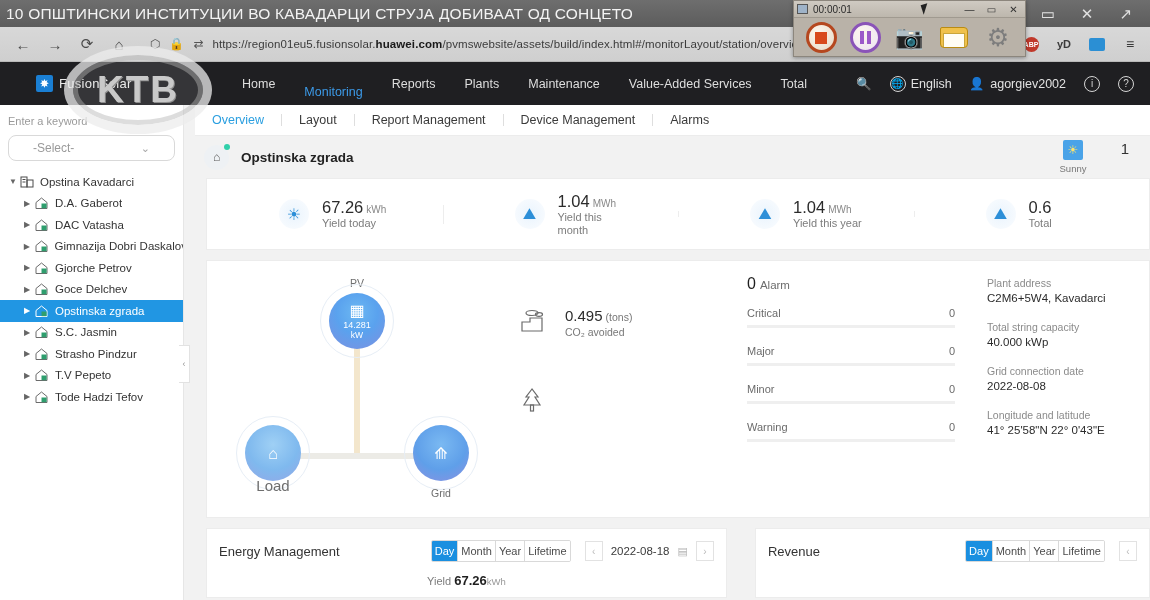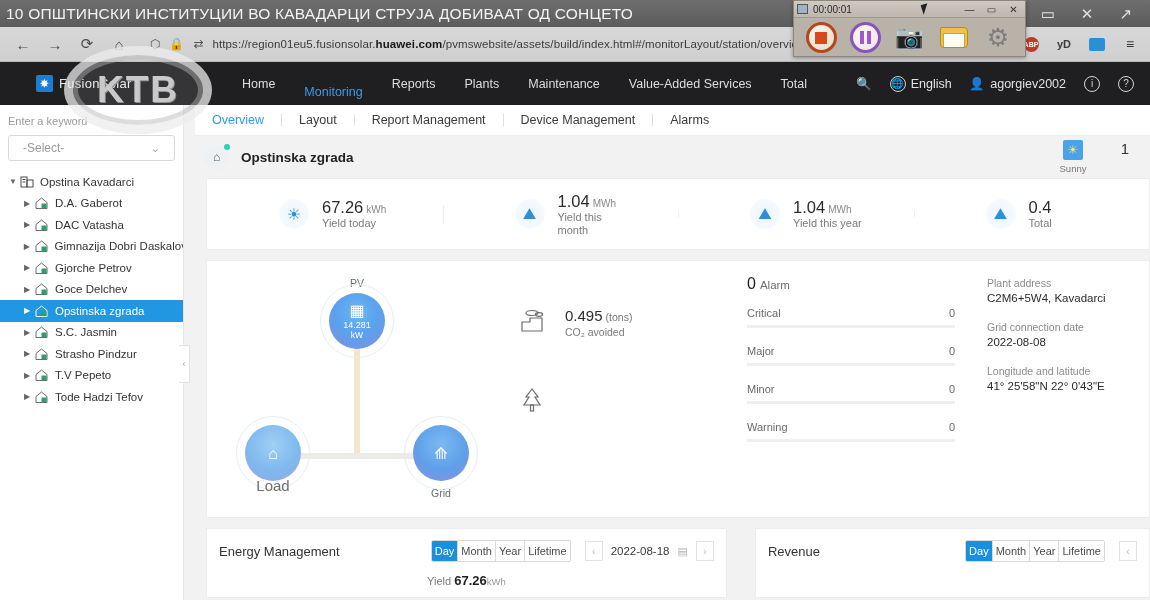--- a/index.html
+++ b/index.html
@@ -122,22 +122,22 @@
   .subtabs .sep { width:1px; height:12px; background:#dedede; }
 
   
   .sidebar {
     position:absolute; top:105px; left:0; width:184px; height:495px;
     background:#fff; border-right:1px solid #e6e6e6;
     padding-top: 8px;
   }
   .kw { font-size:11px; color:#9a9a9a; padding: 2px 0 6px 8px; }
   .selectbox {
-    margin: 2px 8px 10px 8px; height:26px; border:1px solid #d9d9d9; border-radius:3px;
-    display:flex; align-items:center; justify-content:space-between; padding: 0 14px;
+    margin: 2px 8px 10px 8px; height:26px; border:1px solid #d9d9d9; border-radius:8px;
+    display:flex; align-items:center; justify-content:space-between; padding: 0 24px;
     font-size:12px; color:#9a9a9a; cursor:pointer; background:#fff;
   }
   .selectbox .cv { color:#a6a6a6; font-size:11px; }
   .tree { font-size:11.5px; color:#333; }
   .tnode {
     display:flex; align-items:center; height:21.5px; cursor:pointer; padding-left: 6px;
   }
   .tnode .arrow { width:14px; text-align:center; font-size:8px; color:#666; }
   .tnode .ico-org { width:14px;height:13px;margin-right:6px; position:relative; }
   .tnode .ico-plant { width:15px;height:14px;margin-right:6px; position:relative; }
@@ -557,21 +557,21 @@
     <div class="kpi">
       <div class="kpi-ico">⛰</div>
       <div>
         <div class="kpi-val"><span>1.04</span><span class="u">MWh</span></div>
         <div class="kpi-lbl">Yield this year</div>
       </div>
     </div>
     <div class="kpi">
       <div class="kpi-ico">⛰</div>
       <div>
-        <div class="kpi-val"><span>0.4</span><span class="u"></span></div>
+        <div class="kpi-val"><span>0.6</span><span class="u"></span></div>
         <div class="kpi-lbl">Total</div>
       </div>
     </div>
   </div>
 
   <div class="panel">
 
     <div class="flow">
       <div class="pv-label">PV</div>
       <div class="wire-v"></div>
@@ -652,20 +652,24 @@
             <span>0</span>
           </div>
         <div class="al-bar"></div>
       </div>
     </div>
 
     <div class="pinfo">
       <div class="pi-row">
         <div class="pi-k">Plant address</div>
         <div class="pi-v">C2M6+5W4, Kavadarci</div>
+      </div>
+      <div class="pi-row">
+        <div class="pi-k">Total string capacity</div>
+        <div class="pi-v">40.000 kWp</div>
       </div>
       <div class="pi-row">
         <div class="pi-k">Grid connection date</div>
         <div class="pi-v">2022-08-08</div>
       </div>
       <div class="pi-row">
         <div class="pi-k">Longitude and latitude</div>
         <div class="pi-v">41° 25'58"N   22° 0'43"E</div>
       </div>
     </div>

